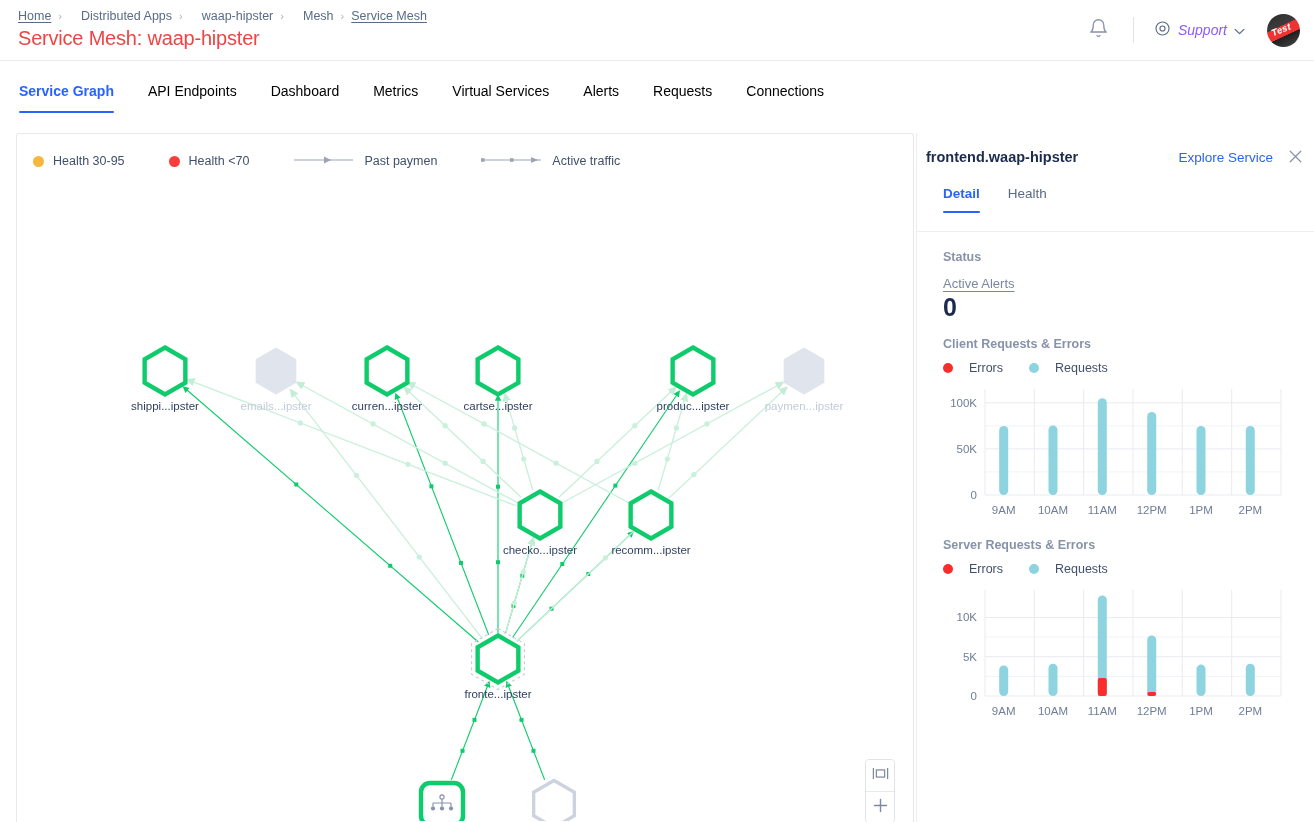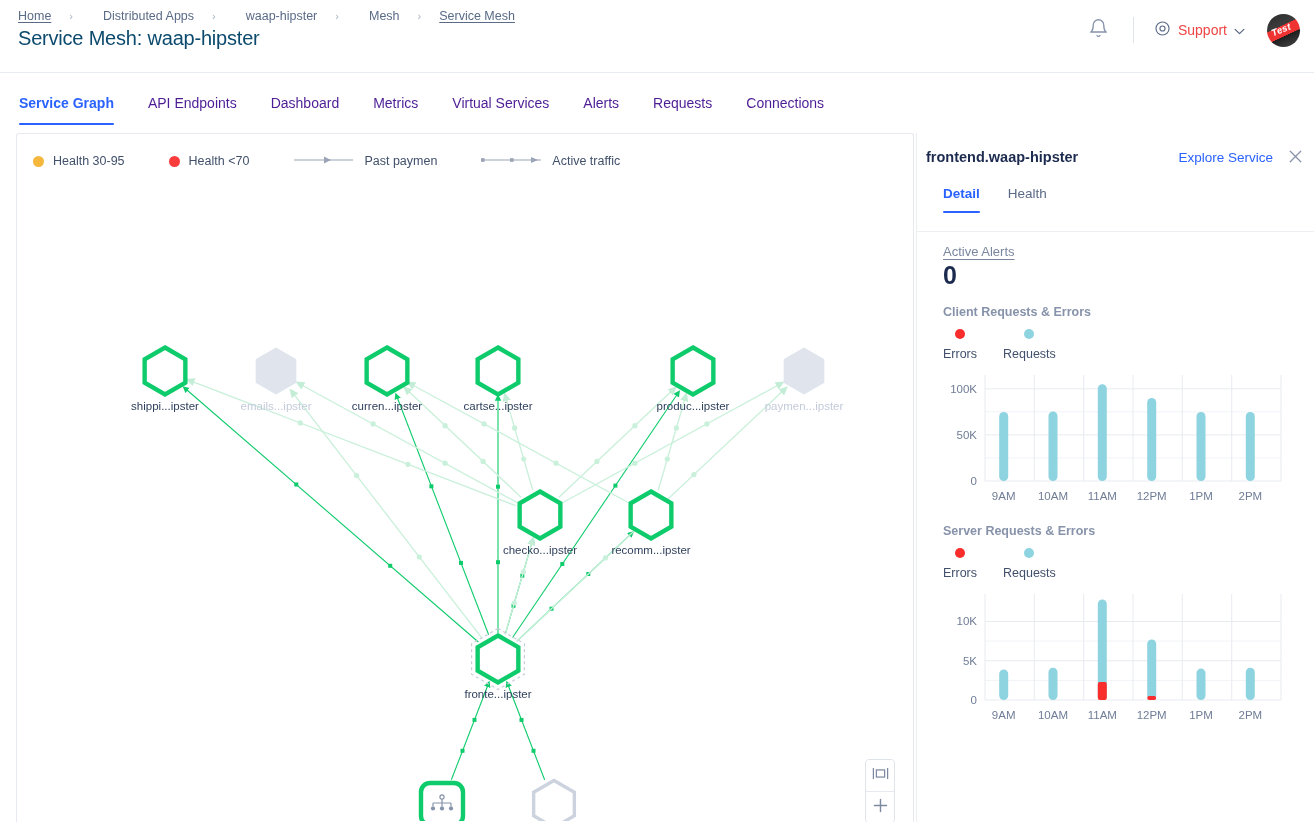--- a/index.html
+++ b/index.html
@@ -7,38 +7,38 @@
     width: 1314px; height: 822px;
     font-family: "Liberation Sans", sans-serif;
     background: #ffffff;
     color: #1b2a4e;
     overflow: hidden;
   }
   #app { position: relative; width: 1314px; height: 822px; background:#fff; }
 
   
   .topbar { position:absolute; left:0; top:0; width:1314px; height:60px; background:#fff; }
-  .breadcrumb { position:absolute; left:18px; top:9px; font-size:12.5px; color:#5a6b87; display:flex; align-items:center; gap:18px; }
+  .breadcrumb { position:absolute; left:18px; top:9px; font-size:12.5px; color:#5a6b87; display:flex; align-items:center; gap:7px; }
   .bc-link { color:#5a6b87; text-decoration:underline; text-underline-offset:2px; cursor:pointer; }
   .bc-plain { color:#5a6b87;margin-left:12px; }
   .bc-sep { color:#a8b2c4; font-size:11px; }
-  .page-title { position:absolute; left:18px; top:27px; font-size:20px; font-weight:400; color:#0c4a6e; letter-spacing:-0.2px; }
+  .page-title { position:absolute; left:18px; top:27px; font-size:20px; font-weight:400; color:#ef4444; letter-spacing:-0.2px; }
 
   .hdr-right { position:absolute; right:14px; top:10px; height:40px; display:flex; align-items:center; gap:0px; }
   .bell-btn { width:40px; height:40px; display:flex; align-items:center; justify-content:center; cursor:pointer; border-radius:4px; }
   .hdr-div { width:1px; height:26px; background:#dfe3ea; margin:0 14px; }
-  .support-btn { display:flex; align-items:center; gap:7px; font-size:14px; color:#ef4444; cursor:pointer; padding:6px 6px; border-radius:4px; }
+  .support-btn { display:flex; align-items:center; gap:7px; font-size:14px; color:#8b5cf6; cursor:pointer; padding:6px 6px; border-radius:4px;font-style:italic; }
   .avatar { width:33px; height:33px; border-radius:50%; margin-left:16px; overflow:hidden; position:relative; cursor:pointer;
             background:linear-gradient(155deg,#2a2a2a 0%,#3c3c3c 38%,#ef3333 39%,#ef3333 62%,#1f1f1f 63%,#4a4a4a 100%); }
   .avatar .tst { position:absolute; left:4px; top:10px; font-size:9.5px; font-style:italic; font-weight:bold; color:#fff; transform:rotate(-22deg); letter-spacing:0.2px; }
 
   
-  .tabbar { position:absolute; left:0; top:72px; width:1314px; height:72px; border-top:1px solid #e8ebf0; background:#fff; }
+  .tabbar { position:absolute; left:0; top:60px; width:1314px; height:72px; border-top:1px solid #e8ebf0; background:#fff; }
   .tabs { position:absolute; left:18px; top:22px; display:flex; gap:0px; }
-  .tab { font-size:14px; color:#4c1d95; padding:0 17px 14px 17px; cursor:pointer; position:relative; white-space:nowrap; }
+  .tab { font-size:14px; color:#000000; padding:0 17px 14px 17px; cursor:pointer; position:relative; white-space:nowrap; }
   .tab:first-child { padding-left:1px; }
   .tab.active { color:#2962ff; font-weight:bold; }
   .tab.active::after { content:""; position:absolute; left:0px; right:17px; bottom:0; height:2.5px; background:#2962ff; border-radius:2px; }
   .tab:first-child.active::after { left:1px; right:17px; }
 
   
   .canvas-panel { position:absolute; left:16px; top:133px; width:898px; height:689px; background:#fff;
                   border:1px solid #e6e9ef; border-bottom:none; border-radius:3px 3px 0 0; overflow:hidden; }
   .legend { position:absolute; left:16px; top:10px; display:flex; align-items:center; gap:0; height:34px; }
   .lg-item { display:flex; align-items:center; gap:9px; font-size:12.5px; color:#41506b; margin-right:44px; }
@@ -72,21 +72,21 @@
   .status-row { display:flex; margin-top:12px; }
   .stat { width:182px; }
   .stat-lbl { font-size:13px; color:#7a879e; }
   .stat-lbl.link { text-decoration:underline; text-underline-offset:3px; cursor:pointer; }
   .stat-val { margin-top:4px; font-size:25px; font-weight:bold; color:#1b2a4e; line-height:1; }
   .stat-val.green { color:#0ecb6b; }
   .stat-val .denom { font-size:13px; font-weight:normal; color:#8793aa; }
 
   .chart-block { margin-top:17px; }
   .chart-legend { display:flex; gap:26px; margin-top:10px; font-size:12.5px; color:#41506b; }
-  .chart-legend .li { display:flex; align-items:center; gap:8px;flex-direction:column; }
+  .chart-legend .li { display:flex; align-items:center; gap:16px; }
   .chart-svg { margin-top:6px; display:block; }
   .ax-txt { font-size:11.5px; fill:#6f7d96; font-family:"Liberation Sans", sans-serif; }
 </style>
 </head>
 <body>
 
 <div id="app">
 
   <div class="topbar">
     <div class="breadcrumb" id="breadcrumb">
@@ -369,20 +369,21 @@
         </span>
       </div>
     </div>
     <div class="dp-tabs" id="dp-tabs">
         <div class="dp-tab active">Detail</div>
         <div class="dp-tab">Health</div>
       </div>
     <div class="dp-rule"></div>
 
     <div class="dp-body">
+      <div class="sec-title">Status</div>
       <div class="status-row">
         <div class="stat">
           <div class="stat-lbl link">Active Alerts</div>
           <div class="stat-val">0</div>
         </div>
       </div>
 
       <div class="chart-block">
         <div class="sec-title" style="margin-top:12px">Client Requests &amp; Errors</div>
         <div class="chart-legend" id="legend-chart-0">

